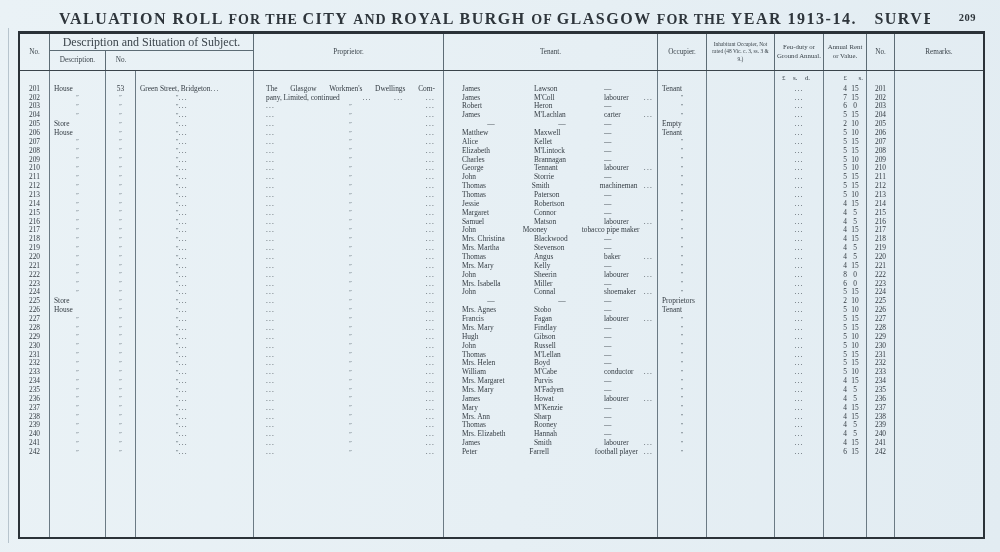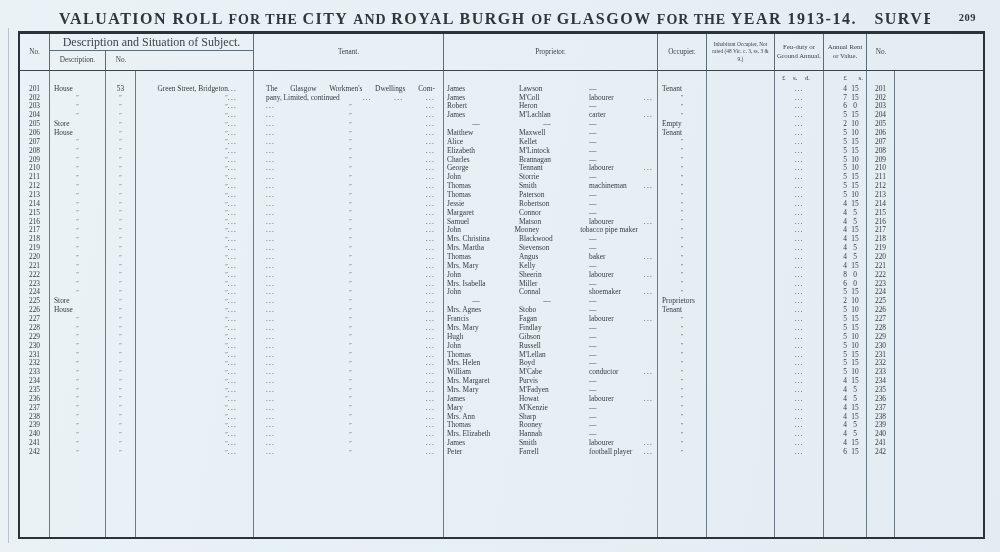--- a/index.html
+++ b/index.html
@@ -54,24 +54,24 @@
 
   
   .tbody { display:flex; flex-direction:column; height:372px; }
   .tr { display:grid; grid-template-columns:var(--cols); flex:1 1 0; align-items:center; font-size:7.4px; line-height:1; white-space:nowrap; color:#343c43; }
   .td { border-right:1px solid #6b7a84; height:100%; display:flex; align-items:center; overflow:visible; }
   .td:last-child { border-right:none; }
 
   .c-no1 { justify-content:center; }
   .c-desc { padding-left:4px; }
   .c-hno { justify-content:center; }
-  .c-sit { justify-content:flex-end; padding:0 16px 0 4px; }
+  .c-sit { justify-content:flex-start; padding:0 16px 0 4px; }
   .c-prop { justify-content:space-between; padding:0 8px 0 12px; }
   .c-ten { padding-left:3px; }
-  .t-f { width:72px; } .t-s { width:70px; }
+  .t-f { width:72px;margin-left:15px; } .t-s { width:70px; }
   .t-o { flex:1; } .t-d { width:20px; text-align:right; padding-right:4px; }
   .t-f.dash,.t-s.dash { text-align:center; padding-right:14px; }
   .c-occ { padding-left:4px; }
   .c-feu { justify-content:center; }
   .c-rent .r-p { flex:1; text-align:right; }
   .c-rent .r-s { width:19px; text-align:center; padding-right:3px; }
   .c-no2 { justify-content:center; }
 
   .ditto { font-size:6.2px; color:#4d5a63; }
   .td.ditto { justify-content:center; padding-left:0; }
@@ -95,27 +95,28 @@
 
     <div class="thead">
       <div class="th">No.</div>
       <div class="th th-group">
         <div class="group-label">Description and Situation of Subject.</div>
         <div class="sub-row">
           <div class="th">Description.</div>
           <div class="th">No.</div>
         </div>
       </div>
+      <div class="th">Proprietor.</div>
       <div class="th">Tenant.</div>
-      <div class="th">Proprietor.</div>
       <div class="th">Occupier.</div>
       <div class="th th-inh">Inhabitant Occupier, Not rated (48 Vic. c. 3, ss. 3 &amp; 9.)</div>
       <div class="th th-feu">Feu-duty or Ground Annual.</div>
       <div class="th th-rent">Annual Rent or Value.</div>
       <div class="th">No.</div>
+      <div class="th">Remarks.</div>
     </div>
 
     <div class="units-row">
       <div class="td"></div>
       <div class="td"></div>
       <div class="td"></div>
       <div class="td"></div>
       <div class="td"></div>
       <div class="td"></div>
       <div class="td"></div>

